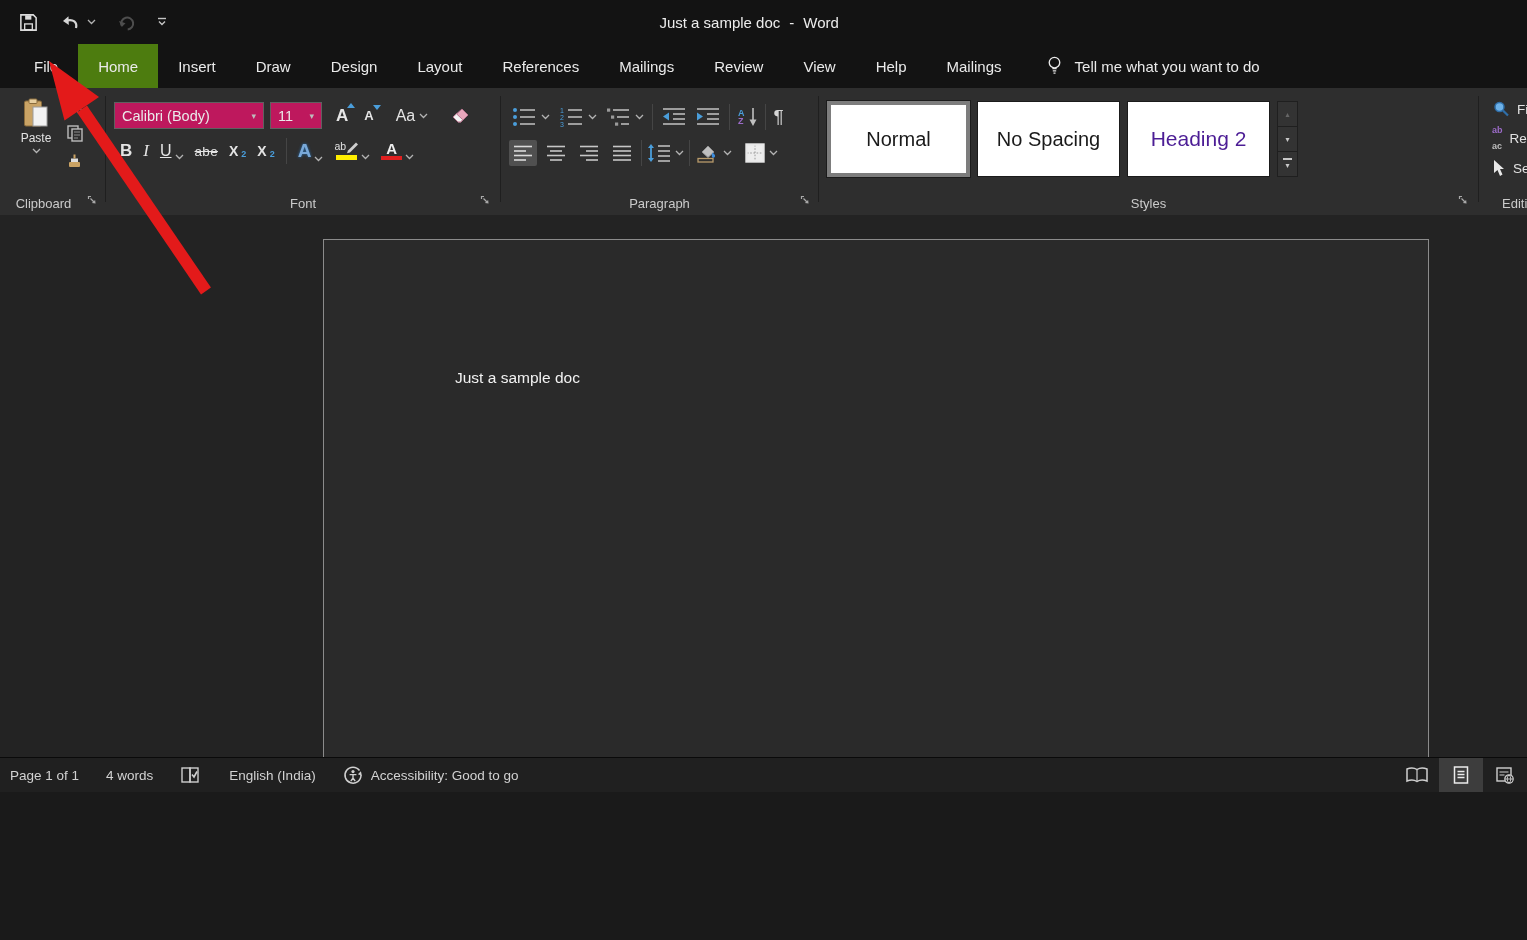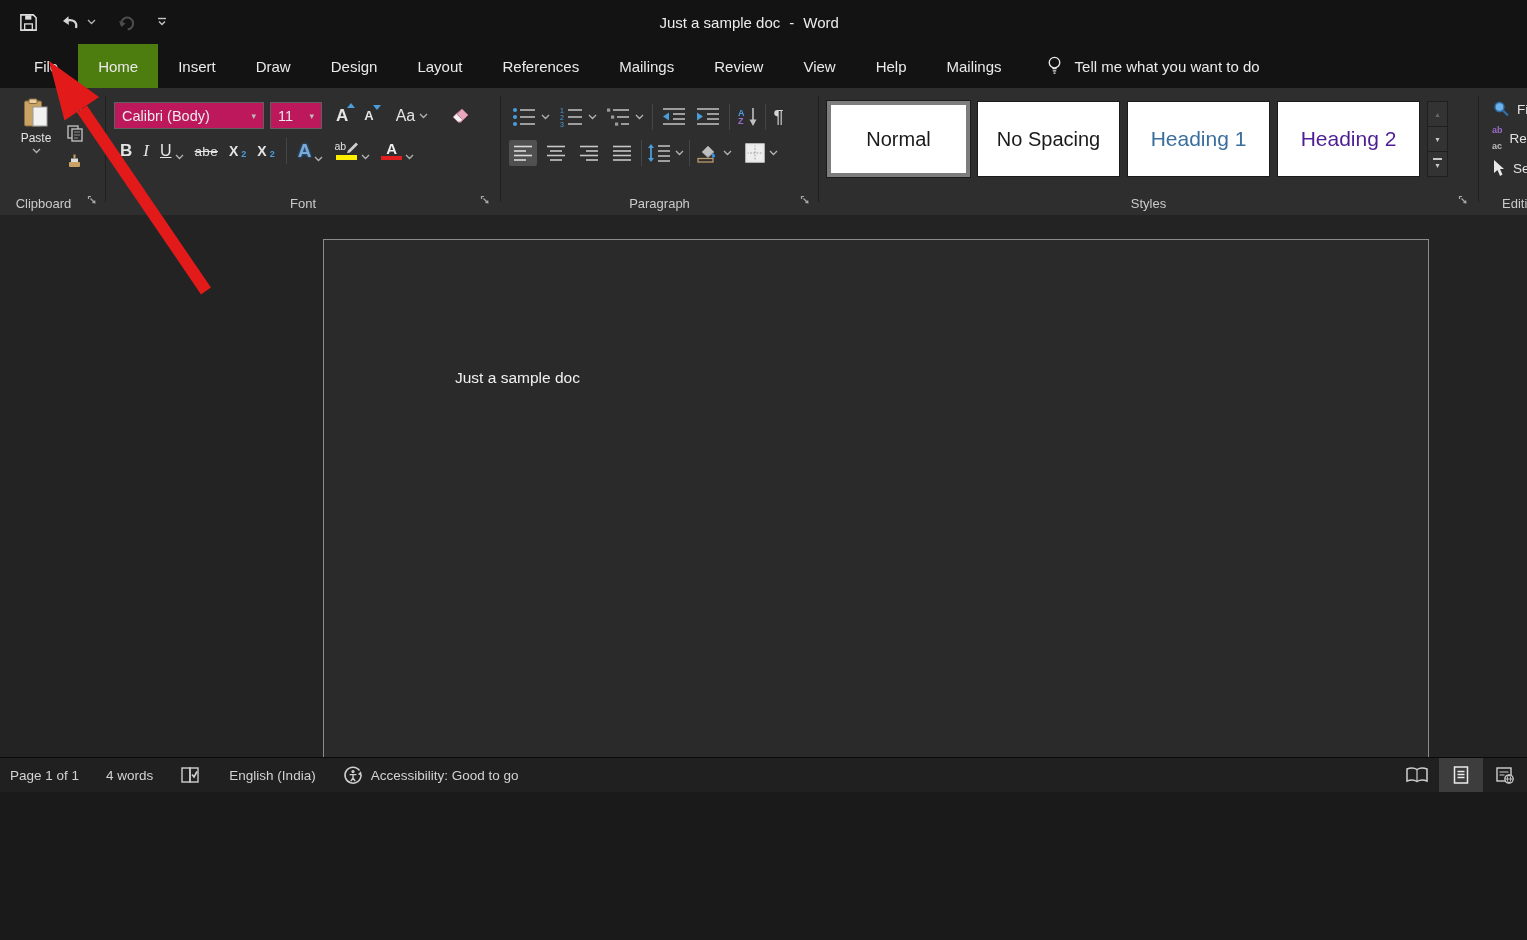--- a/index.html
+++ b/index.html
@@ -479,21 +479,20 @@
             <polygon points="8.6,8.6 4.9,8.1 8.1,4.9" fill="#a8a8a8"></polygon>
           </svg>
       </span>
     </div>
     <div class="vdiv" style="left:818px"></div>
 
     <div class="grp" style="left:819px;width:659px">
       <div class="gallery">
         <div class="scard selected" style="color:#1a1a1a">Normal</div>
         <div class="scard" style="color:#1a1a1a">No Spacing</div>
-        <div class="scard hstyle" style="color:#3a6e9e">Heading 1</div>
         <div class="scard hstyle" style="color:#4c1d95">Heading 2</div>
         <div class="scrollcol">
           <span class="sb dim">▴</span>
           <span class="sb">▾</span>
           <span class="sb">
               <span class="morebar"></span>
               <span>▾</span>
             </span>
         </div>
       </div>

